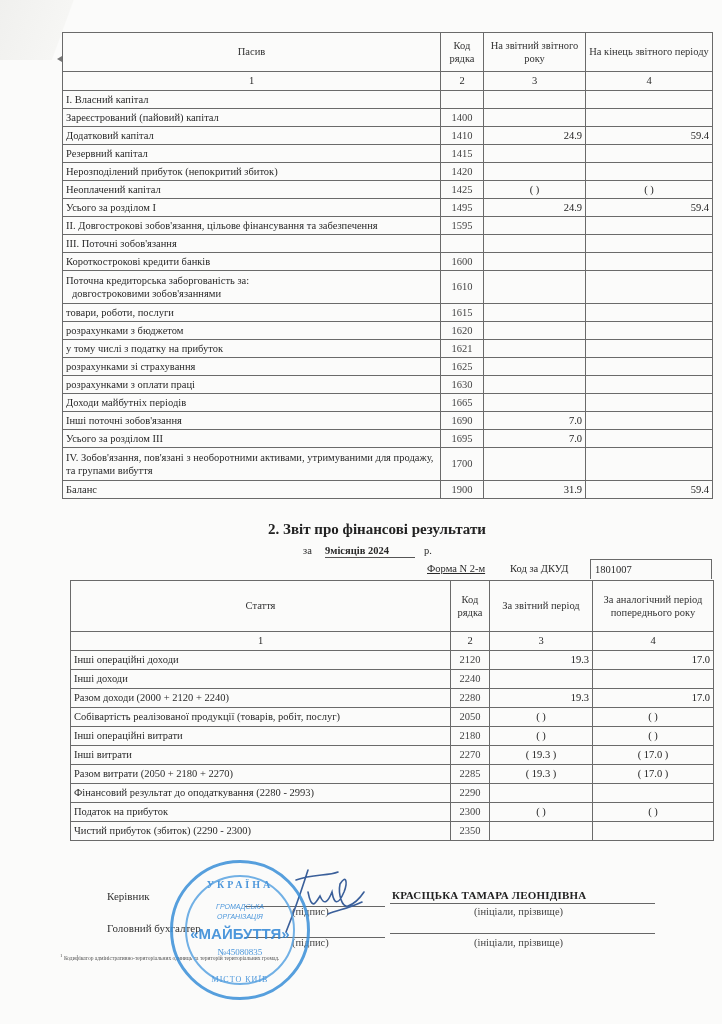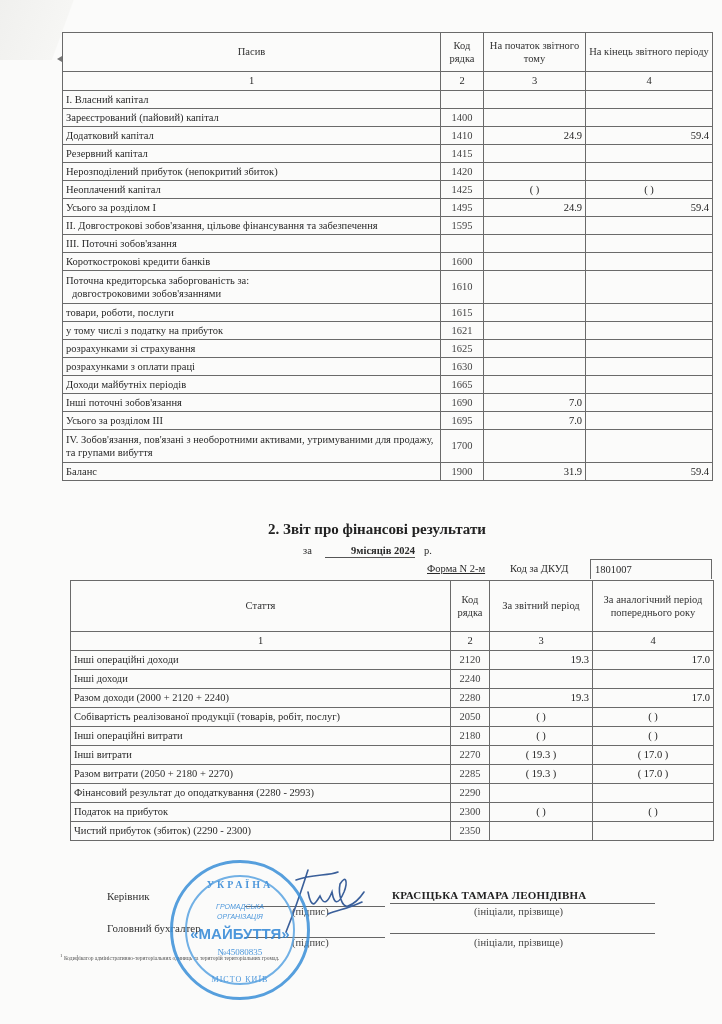--- a/index.html
+++ b/index.html
@@ -45,21 +45,21 @@
   #t2 tr.hdr th { height: 50px; }
   #t2 tr.r td { height: 18px; }
 
   .title2 {
     position: absolute; left: 268px; top: 521px;
     font-size: 15px; font-weight: bold; color: #222;
   }
   .period-line { position: absolute; top: 545px; font-size: 10.5px; }
   .period-za { left: 303px; }
   .period-val {
-    left: 325px; width: 90px; text-align: right; font-weight: bold;
+    left: 325px; width: 90px; text-align: left; font-weight: bold;
     border-bottom: 1px solid #555; padding-bottom: 1px;
   }
   .period-r { left: 424px; }
   .form-line { position: absolute; top: 563px; font-size: 10.5px; }
   .form-n { left: 427px; text-decoration: underline; }
   .dkud-label { left: 510px; }
   .dkud-box {
     position: absolute; left: 590px; top: 559px; width: 122px; height: 20px;
     border: 1px solid #6a6a6a; border-bottom: none; font-size: 10.5px;
     padding-left: 4px; line-height: 20px; box-sizing: border-box;
@@ -100,21 +100,21 @@
   <colgroup>
       <col class="c1">
       <col class="c2">
       <col class="c3">
       <col class="c4">
     </colgroup>
   <tbody>
       <tr class="hdr">
     <th>Пасив</th>
     <th>Код рядка</th>
-    <th>На початок звітного тому</th>
+    <th>На звітний звітного року</th>
     <th>На кінець звітного періоду</th>
   </tr>
   <tr class="numrow">
     <td>1</td>
     <td>2</td>
     <td>3</td>
     <td>4</td>
   </tr>
   <tr class="r">
         <td class="label">I. Власний капітал</td>
@@ -181,20 +181,26 @@
       <div>Поточна кредиторська заборгованість за:</div>
       <div style="padding-left:6px">довгостроковими зобов'язаннями</div>
     </td>
     <td class="code">1610</td>
         <td class="num"></td>
         <td class="num"></td>
   </tr>
   <tr class="r">
         <td class="label indent">товари, роботи, послуги</td>
         <td class="code">1615</td>
+        <td class="num"></td>
+        <td class="num"></td>
+      </tr>
+  <tr class="r">
+        <td class="label indent">розрахунками з бюджетом</td>
+        <td class="code">1620</td>
         <td class="num"></td>
         <td class="num"></td>
       </tr>
   <tr class="r">
         <td class="label indent">у тому числі з податку на прибуток</td>
         <td class="code">1621</td>
         <td class="num"></td>
         <td class="num"></td>
       </tr>
   <tr class="r">

